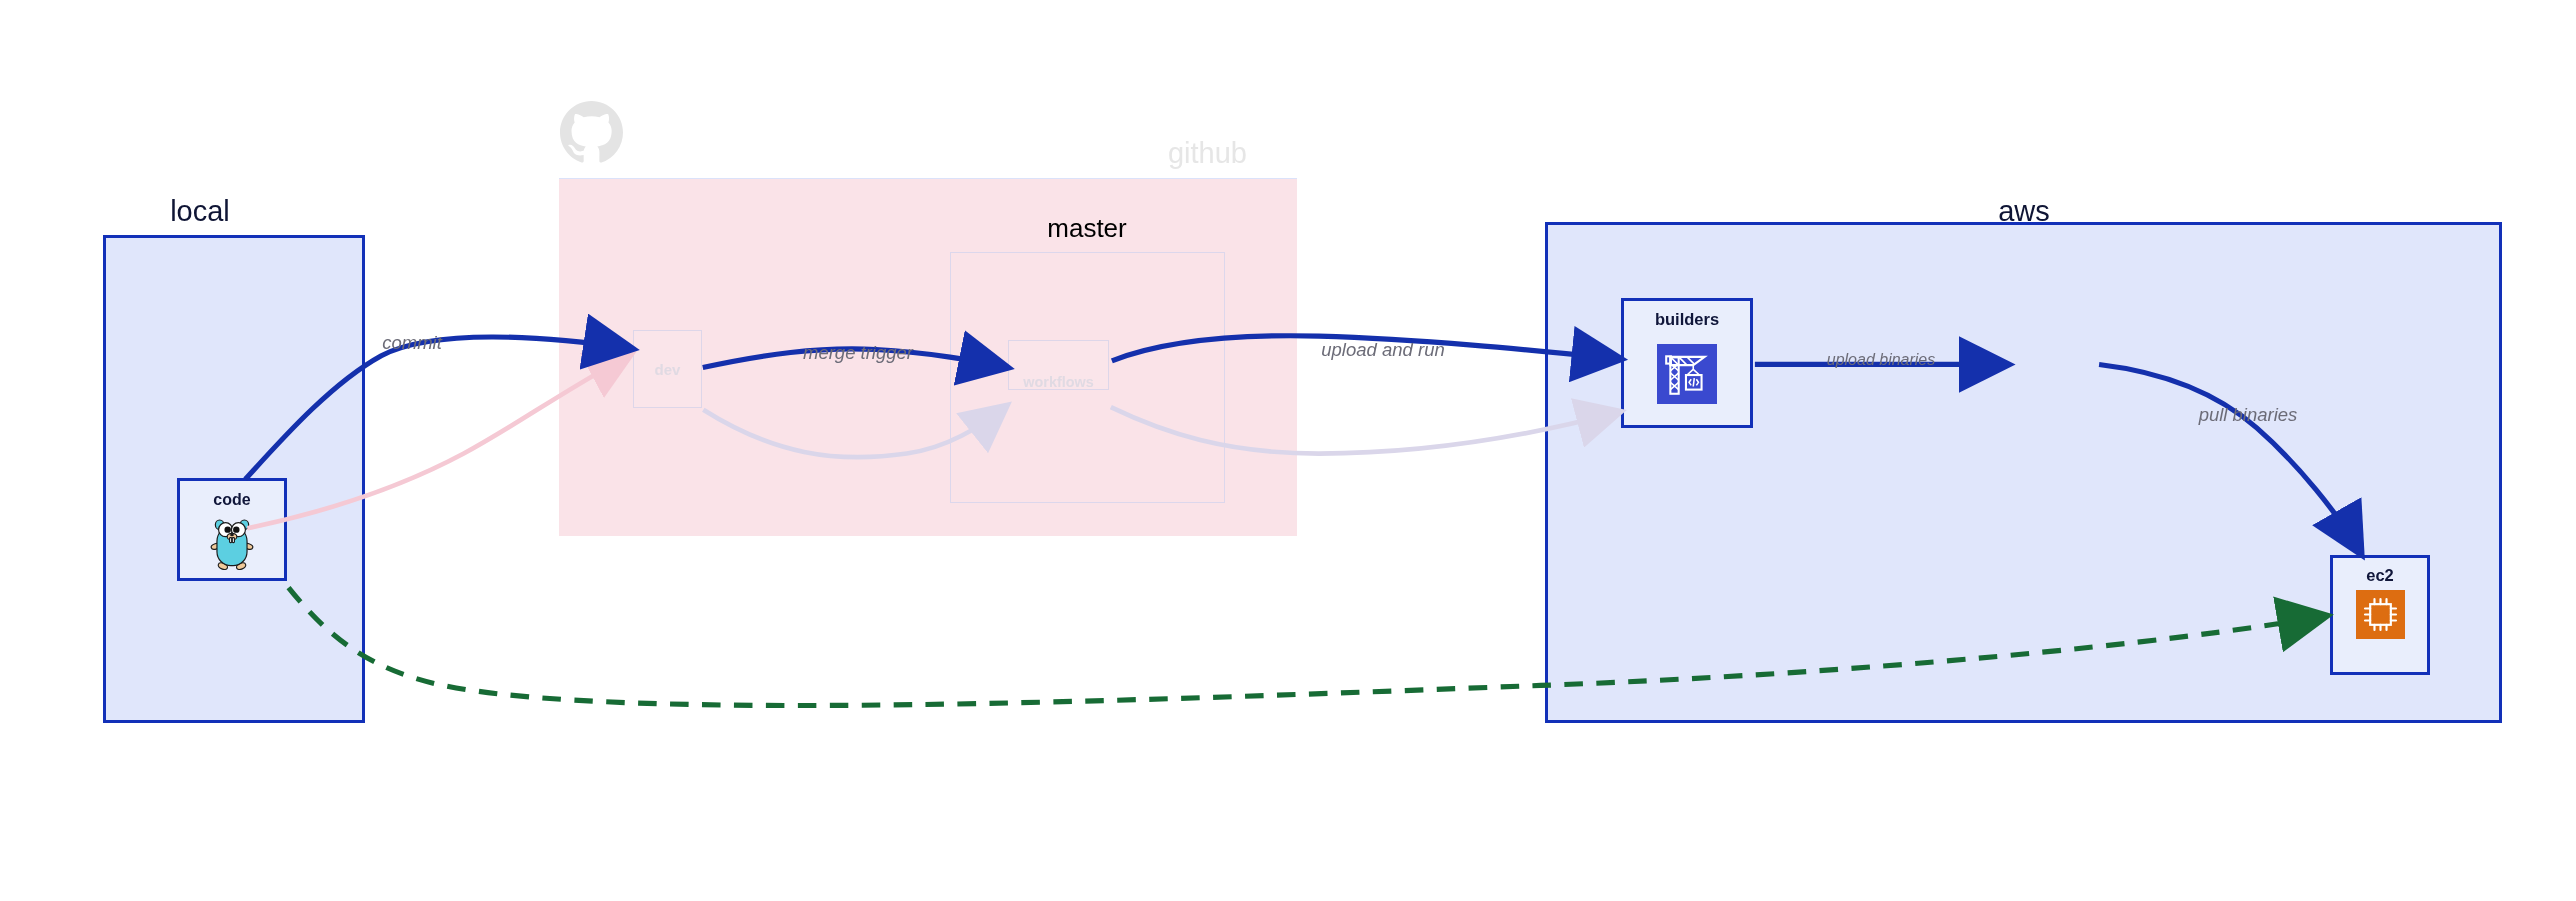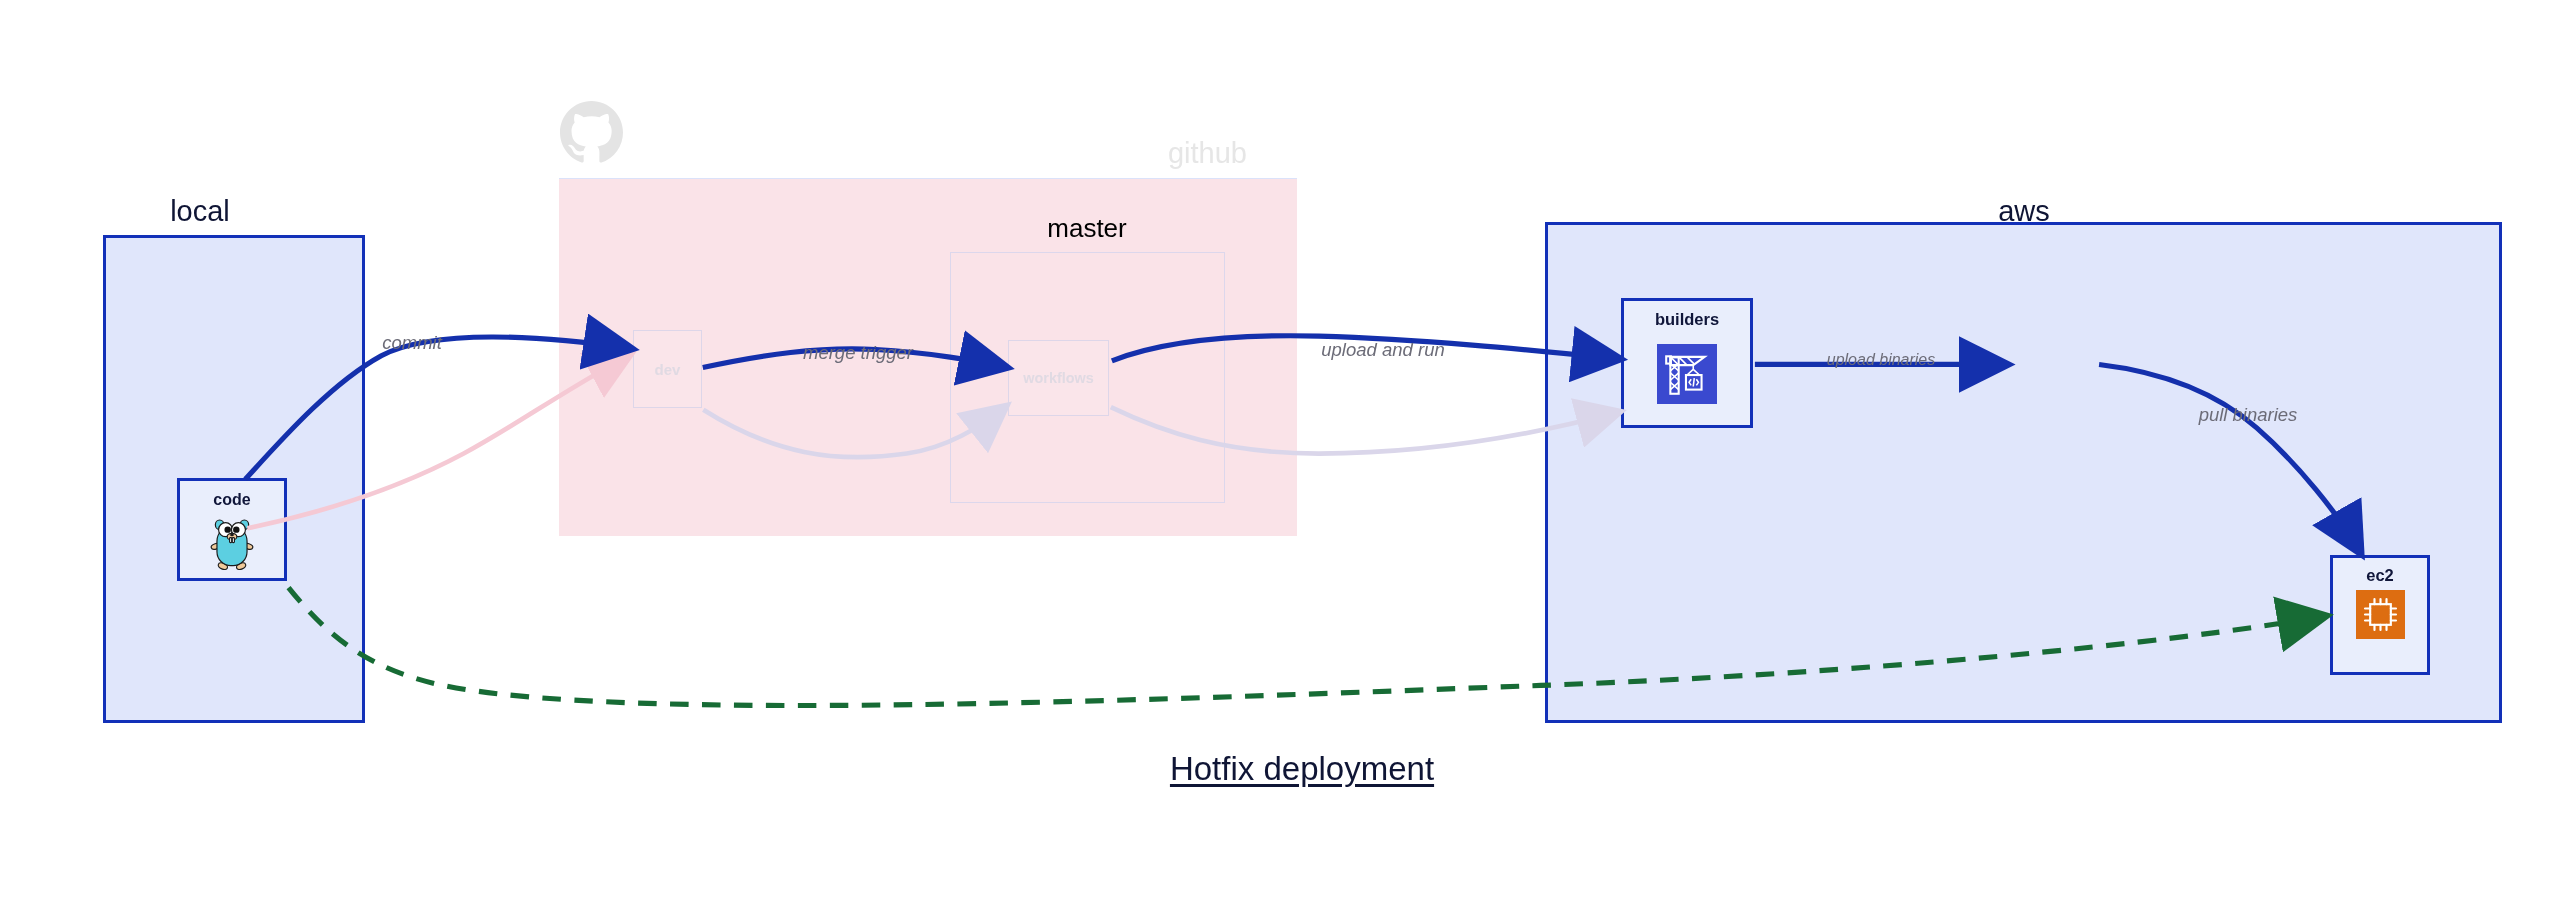--- a/index.html
+++ b/index.html
@@ -42,22 +42,22 @@
   .node.s3 .n-title{font-size:16.5px;margin-top:10.3px;}
   .node.ec2{left:2330px;top:555px;width:100px;height:120px;}
   .node.ec2 .n-title{font-size:16.5px;margin-top:9.3px;}
 
   
   .node.ghost{background:rgba(255,255,255,0.10);border:1.5px solid #ddd6e9;}
   .node.ghost .n-title{color:#e0dae3;}
   .node.dev{left:633px;top:330px;width:69px;height:78px;
       justify-content:center;}
   .node.dev .n-title{font-size:15px;margin:0;}
-  .node.workflows{left:1008px;top:340px;width:101px;height:76px;
-      justify-content:center;}
+  .node.workflows{left:1008px;top:340px;width:101px;height:50px;
+      justify-content:flex-end;}
   .node.workflows .n-title{font-size:14.4px;margin:0;}
 
   
   .icon-box{display:flex;align-items:center;justify-content:center;}
   .icon-builders{width:60px;height:60px;background:#3a49cf;margin-top:5.2px;}
   .icon-s3{width:50px;height:50px;background:#3c8527;margin-top:7.2px;}
   .icon-ec2{width:49px;height:49px;background:#dd6d11;margin-top:6.2px;}
   .icon-gopher{width:54px;height:58px;margin-top:5.2px;}
 
   
@@ -220,16 +220,15 @@
     <path d="M560 1140 C640 1240 720 1300 860 1330 C1200 1400 2200 1360 2990 1330
              C3600 1308 4200 1250 4510 1196" stroke="#176b35" stroke-width="10" fill="none" stroke-dasharray="36 26" marker-end="url(#ah-green)"></path>
   </svg>
 
   <div class="edge-label commit">commit</div>
   <div class="edge-label merge">merge trigger</div>
   <div class="edge-label uploadrun">upload and run</div>
   <div class="edge-label uploadbin">upload binaries</div>
   <div class="edge-label pullbin">pull binaries</div>
 
-  <div class="diagram-title">Hotfix deployment</div>
 
 </div>
 
 
 </body></html>

